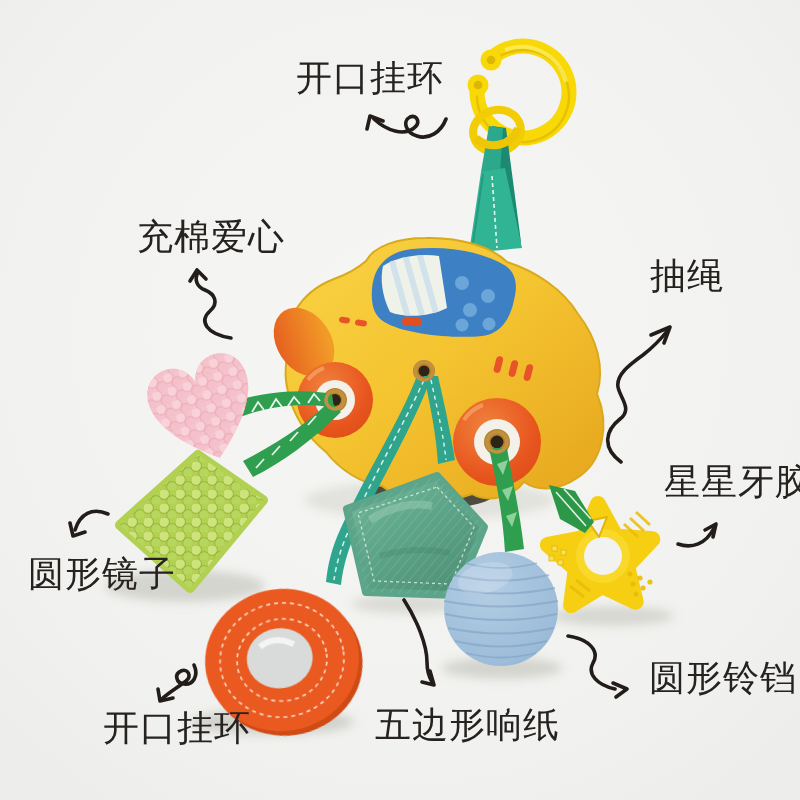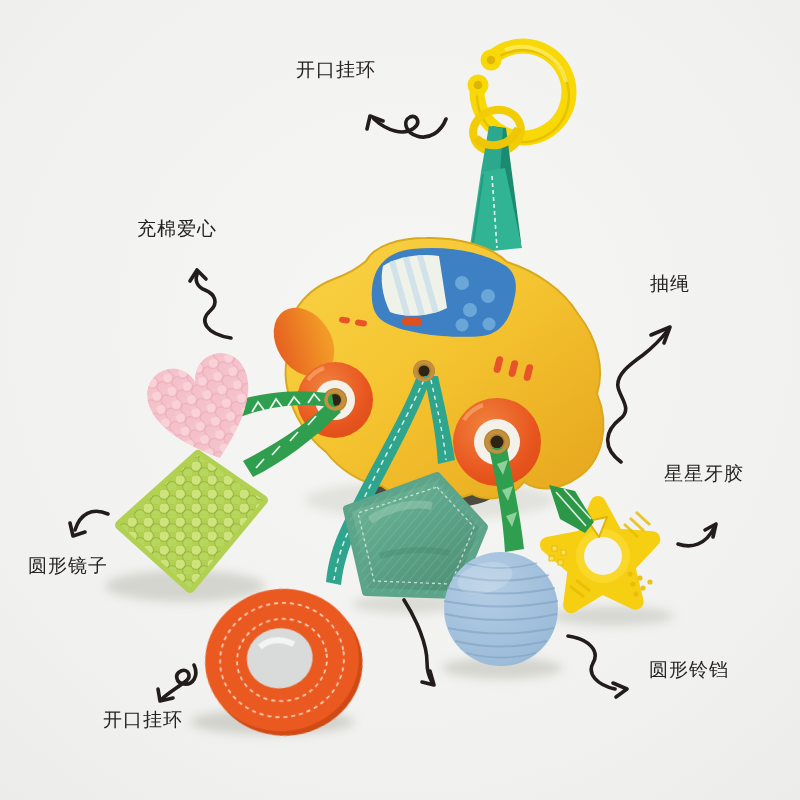--- a/index.html
+++ b/index.html
@@ -1,20 +1,20 @@
 <!DOCTYPE html>
 <html><head>
 <meta charset="utf-8">
 <style>
   html,body{margin:0;padding:0;}
   body{width:800px;height:800px;overflow:hidden;background:#f2f2f0;
        font-family:"Liberation Sans","DejaVu Sans",sans-serif;}
   .stage{position:relative;width:800px;height:800px;background:radial-gradient(circle at 50% 42%,#f6f6f4 0%,#f1f1ef 70%,#ececea 100%);}
   .stage svg{position:absolute;left:0;top:0;}
-  .callout{position:absolute;font-size:19px;font-weight:500;color:#252220;
+  .callout{position:absolute;font-size:36px;font-weight:500;color:#252220;
            letter-spacing:1px;white-space:nowrap;line-height:1;}
 </style>
 </head>
 <body>
 
 <div class="stage">
 
 <svg width="800" height="800" viewBox="0 0 800 800">
   <defs>
     <linearGradient id="carGrad" x1="0" y1="0" x2="1" y2="1">
@@ -295,19 +295,20 @@
     </g>
     <g>
       <path d="M 568 636 C 589 639 600 651 593 663 C 587 674 597 685 615 689"></path>
       <path d="M 627 689 L 613 683 M 627 689 L 616 697"></path>
     </g>
   </g>
 </svg>
 
 <div class="callout" style="left:296px;top:60px">开口挂环</div>
 <div class="callout" style="left:137px;top:219px">充棉爱心</div>
-<div class="callout" style="left:650px;top:274px">抽绳</div>
+<div class="callout" style="left:650px;top:258px">抽绳</div>
 <div class="callout" style="left:664px;top:464px">星星牙胶</div>
 <div class="callout" style="left:28px;top:556px">圆形镜子</div>
 <div class="callout" style="left:103px;top:710px">开口挂环</div>
+<div class="callout" style="left:375px;top:707px">五边形响纸</div>
 <div class="callout" style="left:649px;top:660px">圆形铃铛</div>
 
 </div>
 
 </body></html>

